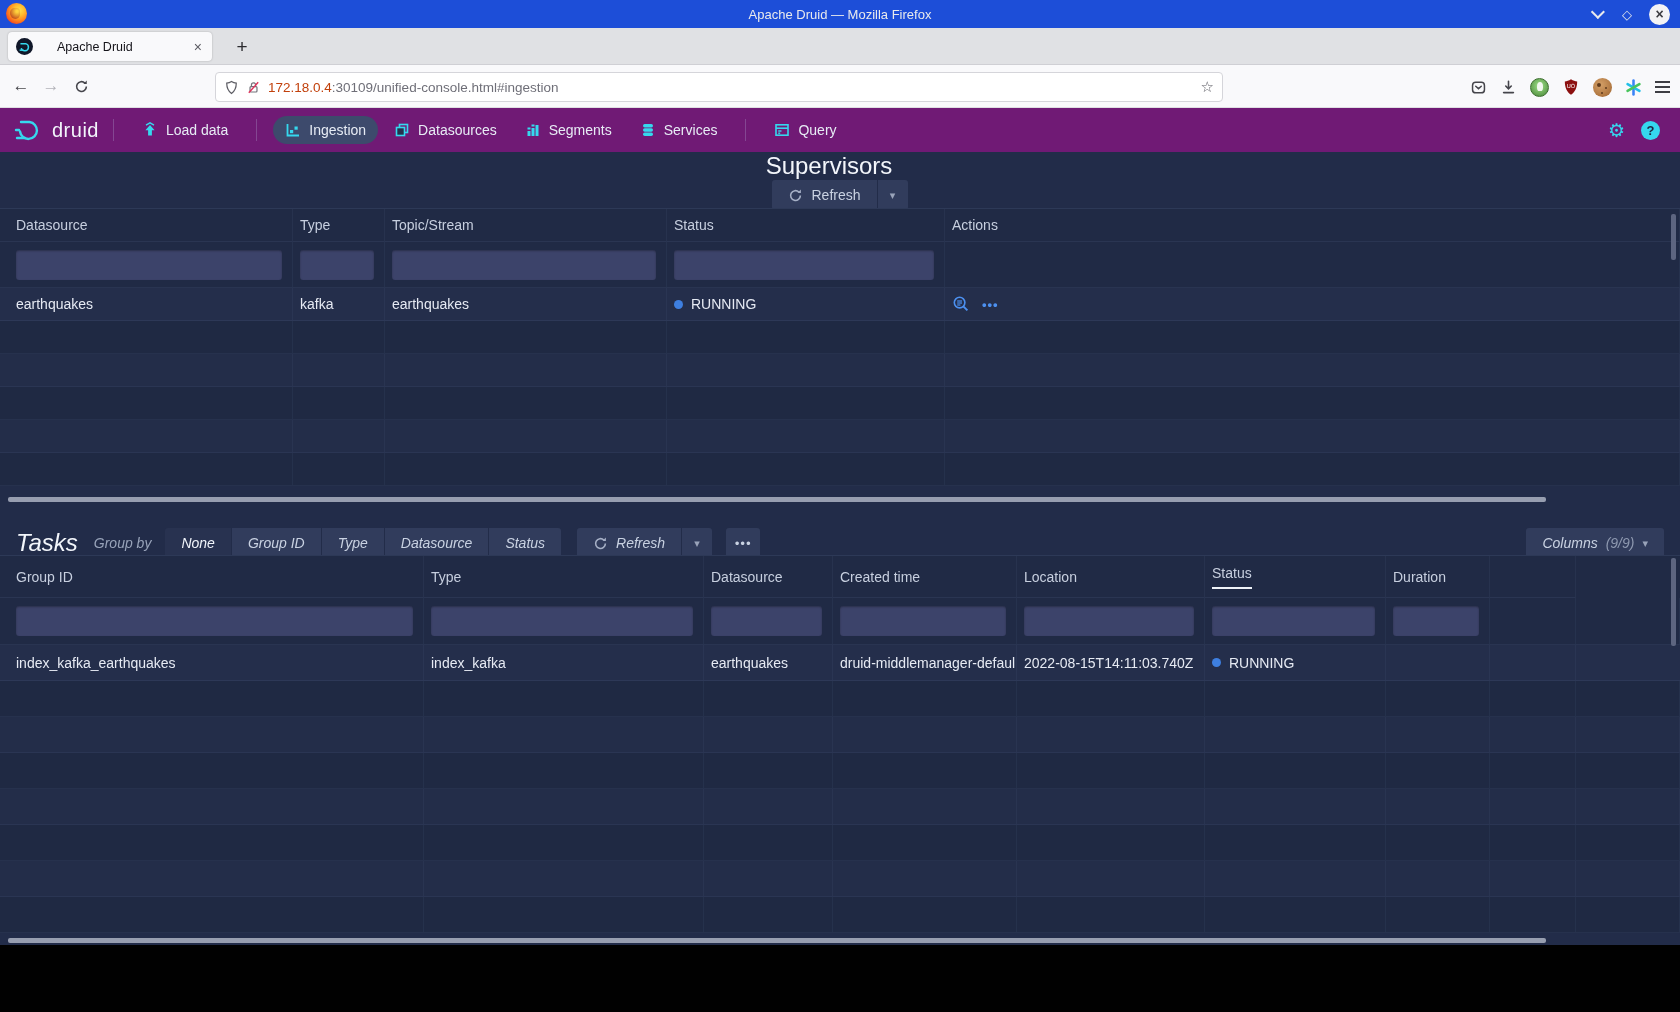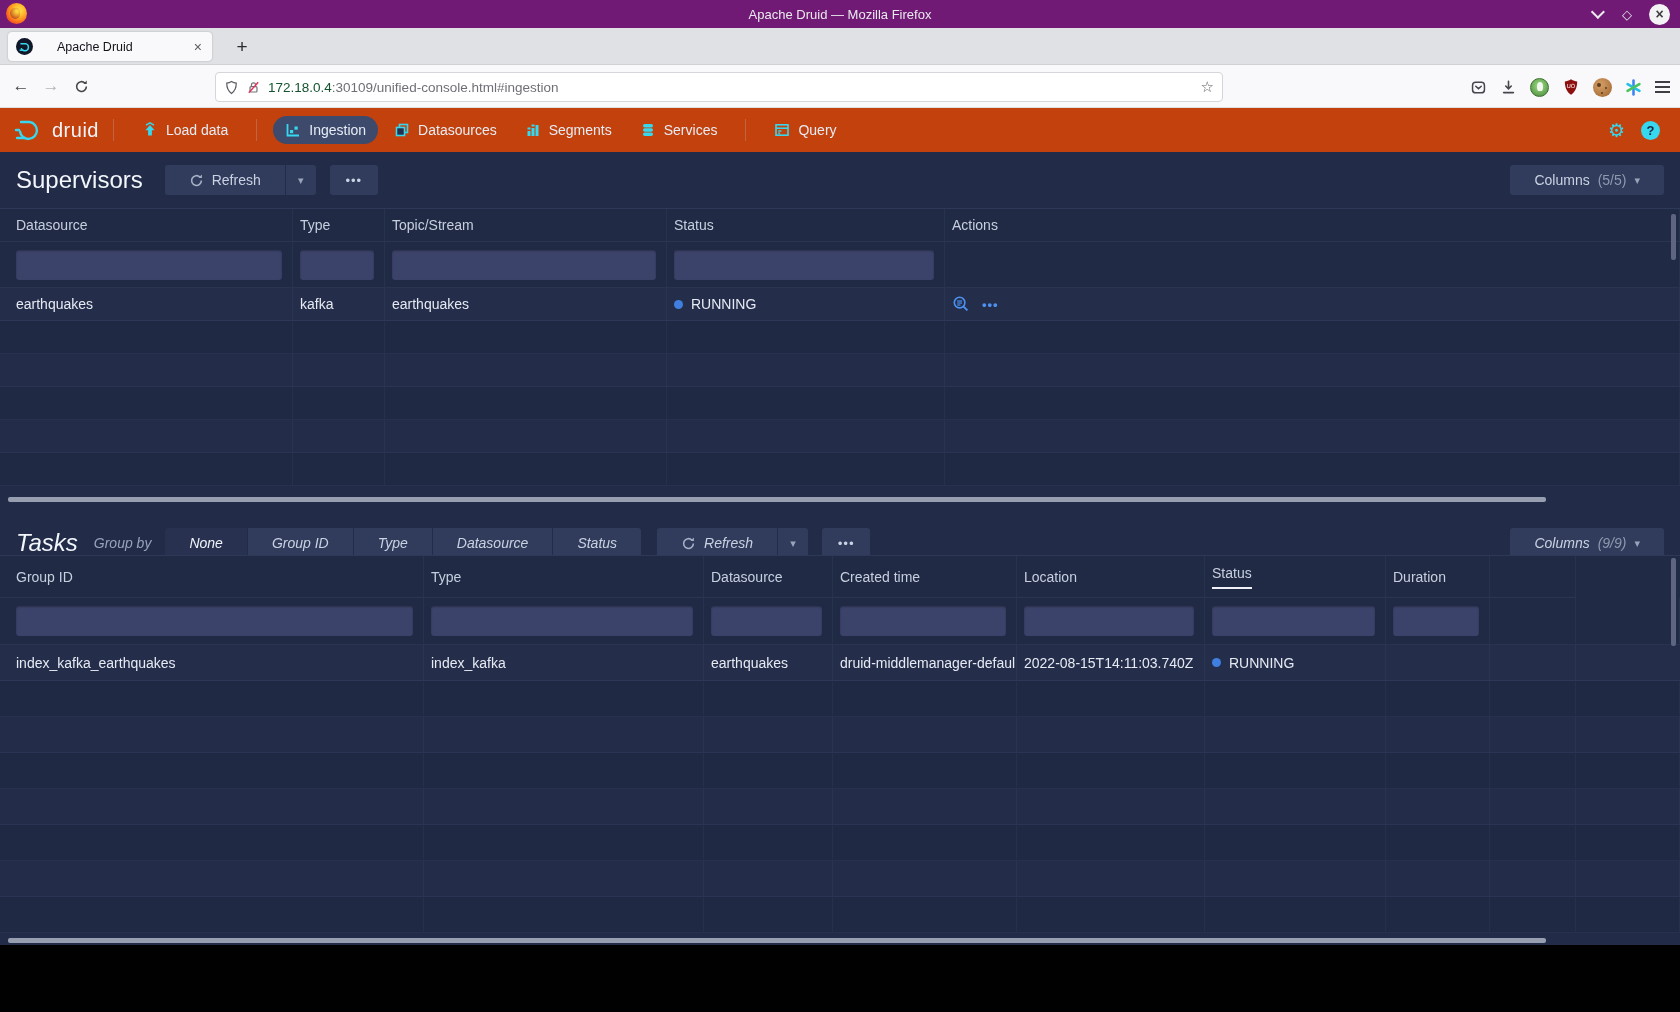--- a/index.html
+++ b/index.html
@@ -1,21 +1,21 @@
 <!DOCTYPE html>
 <html><head>
 <meta charset="utf-8">
 <style>
   * { margin:0; padding:0; box-sizing:border-box; }
   html,body { width:1680px; height:1012px; overflow:hidden; background:#000;
     font-family:"Liberation Sans", "DejaVu Sans", sans-serif; }
   #app { position:absolute; top:0; left:0; width:1680px; height:1012px; background:#000; }
 
   
-  .titlebar { position:absolute; top:0; left:0; width:100%; height:28px; background:#701a75;
+  .titlebar { position:absolute; top:0; left:0; width:100%; height:28px; background:#1d4ed8;
     display:flex; align-items:center; }
   .ff-logo { position:absolute; left:6px; top:3px; width:21px; height:21px; border-radius:50%;
     background:radial-gradient(circle at 62% 35%, #ffe14d 0%, #ffbd2e 28%, #ff8a1f 52%, #f4471f 78%, #d6186e 100%); }
   .ff-logo::after { content:""; position:absolute; left:4px; top:5px; width:10px; height:11px;
     border-radius:50% 40% 50% 60%; background:radial-gradient(circle at 70% 30%, #ffd33d 10%, #b5481f 70%); opacity:.75; }
   .win-title { flex:1; text-align:center; color:#e9eaec; font-size:13px; }
   .win-controls { position:absolute; right:10px; top:0; height:28px; display:flex; align-items:center; gap:17px; }
   .wc-min { width:10px; height:10px; border-left:2px solid #e9eaec; border-bottom:2px solid #e9eaec;
     transform:rotate(-45deg) translateY(-3px); }
   .wc-max { color:#e9eaec; font-size:13px; line-height:1; }
@@ -37,52 +37,52 @@
   
   .toolbar { position:absolute; top:64px; left:0; width:100%; height:44px; background:#f9f9fb;
     border-top:1px solid #cfcfd4; border-bottom:1px solid #dfdfe2; display:flex; align-items:center; }
   .nav-arrow { width:30px; text-align:center; font-size:17px; }
   .back { color:#47474c; margin-left:6px; }
   .fwd  { color:#b2b2b8; }
   .reload { width:30px; display:flex; justify-content:center; }
   .urlbar { position:absolute; left:215px; top:7px; width:1008px; height:30px; background:#ffffff;
     border:1px solid #d5d5da; border-radius:4px; display:flex; align-items:center; padding:0 8px; gap:7px; }
   .url-text { flex:1; font-size:13.5px; color:#6f6f78; white-space:nowrap; overflow:hidden; }
-  .url-host { color:#14532d; }
+  .url-host { color:#c2410c; }
   .url-star { color:#5b5b63; font-size:15px; }
   .tb-icons { position:absolute; right:10px; top:7px; height:30px; display:flex; align-items:center; gap:13px; }
   .ext-badger { width:19px; height:19px; border-radius:50%; background:radial-gradient(circle at 50% 40%, #8fcf7a 20%, #4e8d3c 90%); border:1px solid #3c6e2e; position:relative; }
   .ext-badger::after{ content:""; position:absolute; left:6px; top:3px; width:6px; height:9px; background:#f2f7ef; border-radius:50% 50% 40% 40%; }
   .ext-cookie { width:19px; height:19px; border-radius:50%; background:radial-gradient(circle at 40% 35%, #cf9a62 10%, #a96f39 80%); position:relative; }
   .ext-cookie::before { content:""; position:absolute; left:4px; top:5px; width:4px; height:4px; border-radius:50%; background:#5f3a1c; box-shadow:7px 3px 0 -1px #5f3a1c, 3px 8px 0 -1px #5f3a1c; }
   .hamburger { display:flex; flex-direction:column; gap:3px; }
   .hamburger i { display:block; width:15px; height:2px; background:#3e3e44; }
 
   
-  .dnav { position:absolute; top:108px; left:0; width:100%; height:44px; background:#c2410c;
+  .dnav { position:absolute; top:108px; left:0; width:100%; height:44px; background:#701a75;
     display:flex; align-items:center; padding:0 14px; color:#e7ecf5; }
   .brand { display:flex; align-items:center; gap:8px; }
   .brand-text { font-size:20px; color:#f2f5fb; letter-spacing:.5px; }
   .vdiv { width:1px; height:22px; background:rgba(190,205,235,.25); margin:0 14px; }
   .dnav-item { display:flex; align-items:center; gap:8px; padding:6px 12px; border-radius:15px;
     font-size:14px; color:#e7ecf5; margin:0 2px; }
   .dnav-item.active { background:#3d4a6c; }
   .dnav-spacer { flex:1; }
   .gear { color:#35d8ee; font-size:19px; margin-right:16px; }
   .helpc { width:19px; height:19px; border-radius:50%; background:#35d8ee; color:#1d2742;
     font-weight:bold; font-size:13px; display:flex; align-items:center; justify-content:center; margin-right:6px; }
 
   
   .content { position:absolute; top:152px; left:0; width:1680px; height:793px; background:#222c49; }
 
   .controls { position:absolute; left:0; width:100%; display:flex; align-items:center; padding:0 16px; }
-  .sup-controls { top:0; height:56px; }
+  .sup-controls { top:0; height:56px;flex-direction:column; }
   .section-title { font-size:24px; color:#f3f6fb; margin-right:22px; }
   .btn { height:30px; background:#313c5c; border-radius:3px; color:#c9d2e2; font-size:14px;
-    display:flex; align-items:center; padding:0 24px; gap:8px; }
+    display:flex; align-items:center; padding:0 16px; gap:8px; }
   .btn .caret { color:#99a3b9; font-size:11px; }
   .split { display:flex; gap:1px; }
   .split .btn.main { border-radius:3px 0 0 3px; }
   .split .btn.arrow { border-radius:0 3px 3px 0; width:30px; justify-content:center; padding:0; }
   .btn.more { margin-left:14px; width:34px; justify-content:center; color:#c9d2e2; letter-spacing:1px; font-size:13px; }
   .spacer { flex:1; }
   .btn .dim { color:#8e99b0; }
 
   .grid-sup  { display:grid; grid-template-columns:293px 92px 282px 278px 1fr; }
   .grid-task { display:grid; grid-template-columns:424px 280px 129px 184px 188px 181px 104px 86px 1fr; }

